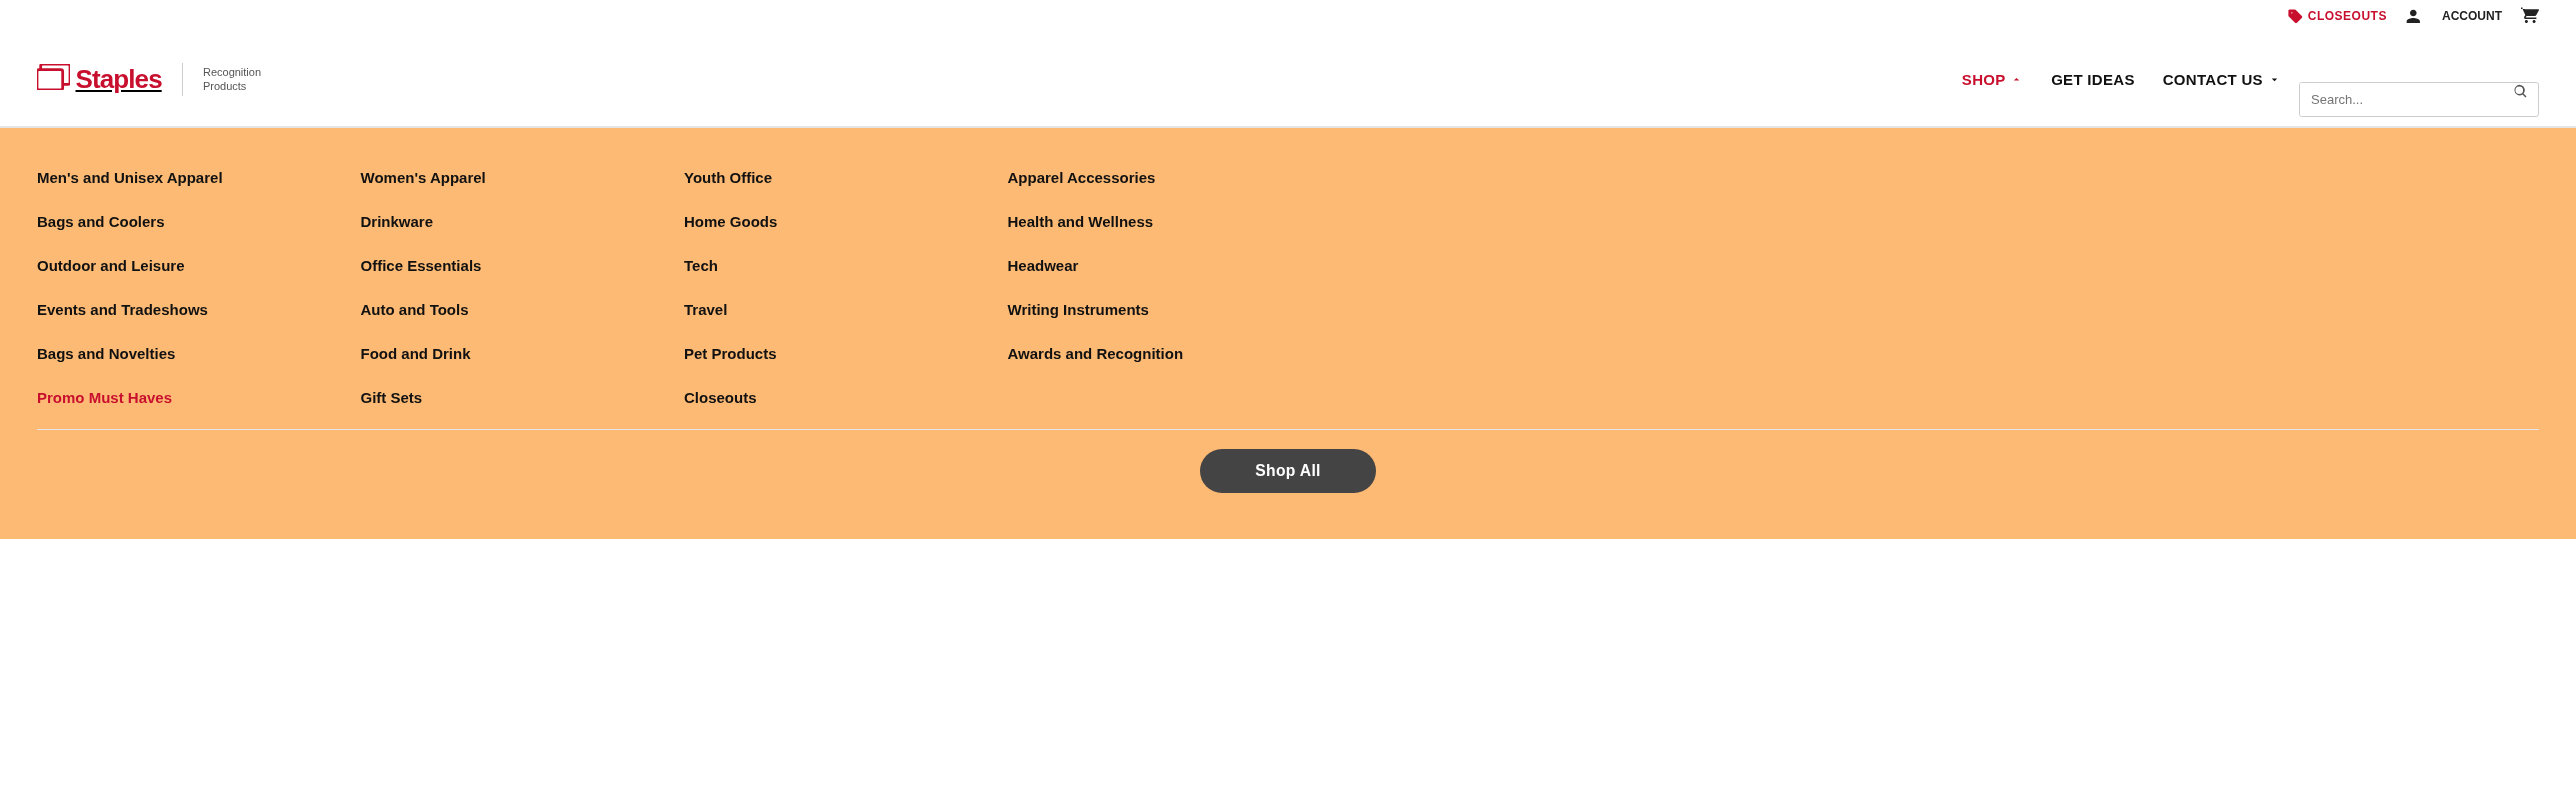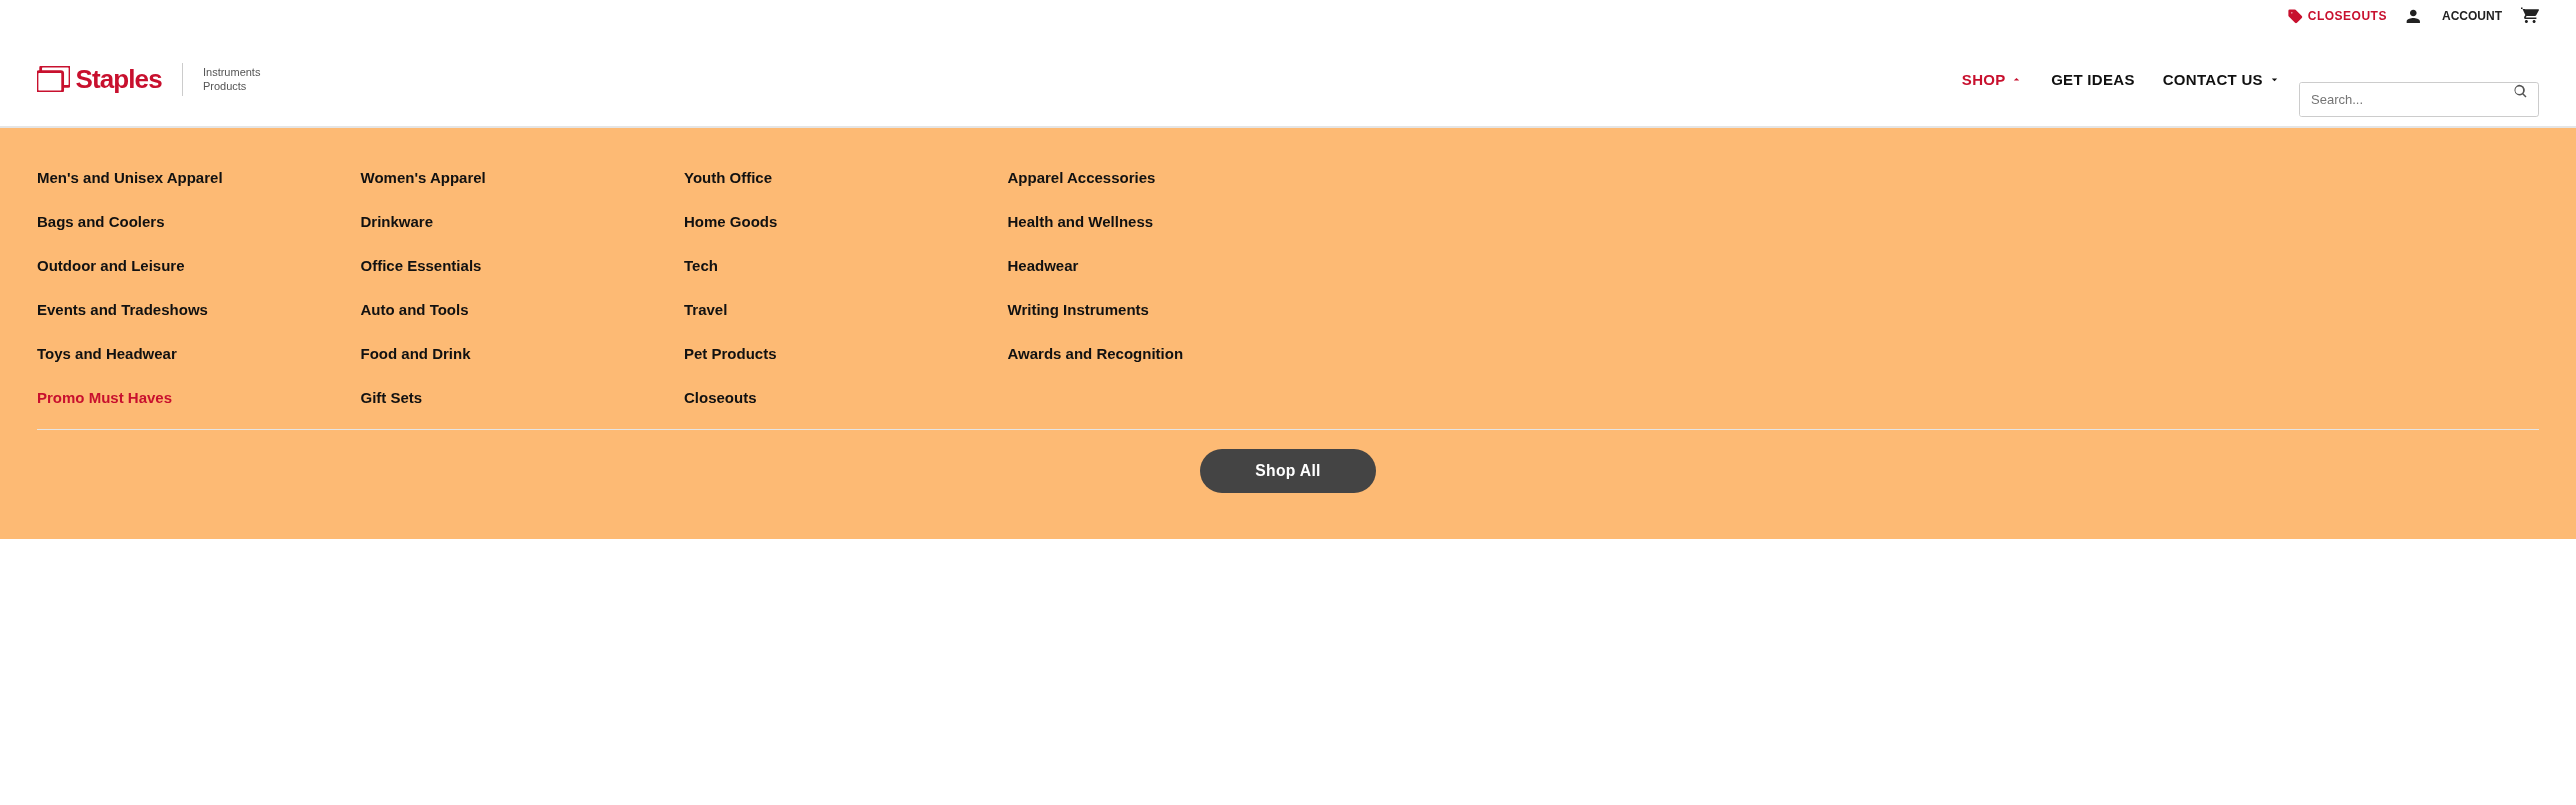--- a/index.html
+++ b/index.html
@@ -49,22 +49,23 @@
       gap: 0;
     }
     .logo-area {
       display: flex;
       align-items: center;
       gap: 9.2px;
       flex: 0 0 auto;
     }
     .logo-staples {
       display: flex;
-      align-items: center;
+      align-items: flex-start;
       gap: 5.5px;
+      text-decoration: underline;
     }
     .logo-icon {
       width: 33px;
       height: 26px;
     }
     .logo-text {
       font-size: 26px;
       font-weight: 900;
       color: #c8102e;
       letter-spacing: -0.9px;
@@ -210,21 +211,21 @@
     <div class="logo-staples">
 
       <svg class="logo-icon" viewBox="0 0 36 28">
         <rect x="0" y="6" width="28" height="22" rx="2" fill="none" stroke="#c8102e" stroke-width="3"></rect>
         <path d="M4 6 V2 Q4 0 6 0 H34 Q36 0 36 2 V20 Q36 22 34 22 H28" fill="none" stroke="#c8102e" stroke-width="3"></path>
       </svg>
       <span class="logo-text">Staples</span>
     </div>
     <div class="logo-divider"></div>
     <div class="logo-sub">
-      <div>Instruments</div>
+      <div>Recognition</div>
       <div>Products</div>
     </div>
   </div>
 
   <nav class="nav-main">
     <div class="nav-item active">
       <span>SHOP</span>
       <svg viewBox="0 0 24 24" fill="#c8102e">
         <path d="M7 14l5-5 5 5z"></path>
       </svg>
@@ -250,21 +251,21 @@
   </div>
 </header>
 
 <div class="dropdown-menu">
   <div class="dropdown-grid" id="dropdown-grid">
   <div class="dropdown-col">
         <a class="dropdown-link" href="#">Men's and Unisex Apparel</a>
         <a class="dropdown-link" href="#">Bags and Coolers</a>
         <a class="dropdown-link" href="#">Outdoor and Leisure</a>
         <a class="dropdown-link" href="#">Events and Tradeshows</a>
-        <a class="dropdown-link" href="#">Toys and Headwear</a>
+        <a class="dropdown-link" href="#">Bags and Novelties</a>
         <a class="dropdown-link promo" href="#">Promo Must Haves</a>
       </div>
       <div class="dropdown-col">
         <a class="dropdown-link" href="#">Women's Apparel</a>
         <a class="dropdown-link" href="#">Drinkware</a>
         <a class="dropdown-link" href="#">Office Essentials</a>
         <a class="dropdown-link" href="#">Auto and Tools</a>
         <a class="dropdown-link" href="#">Food and Drink</a>
         <a class="dropdown-link" href="#">Gift Sets</a>
       </div>

